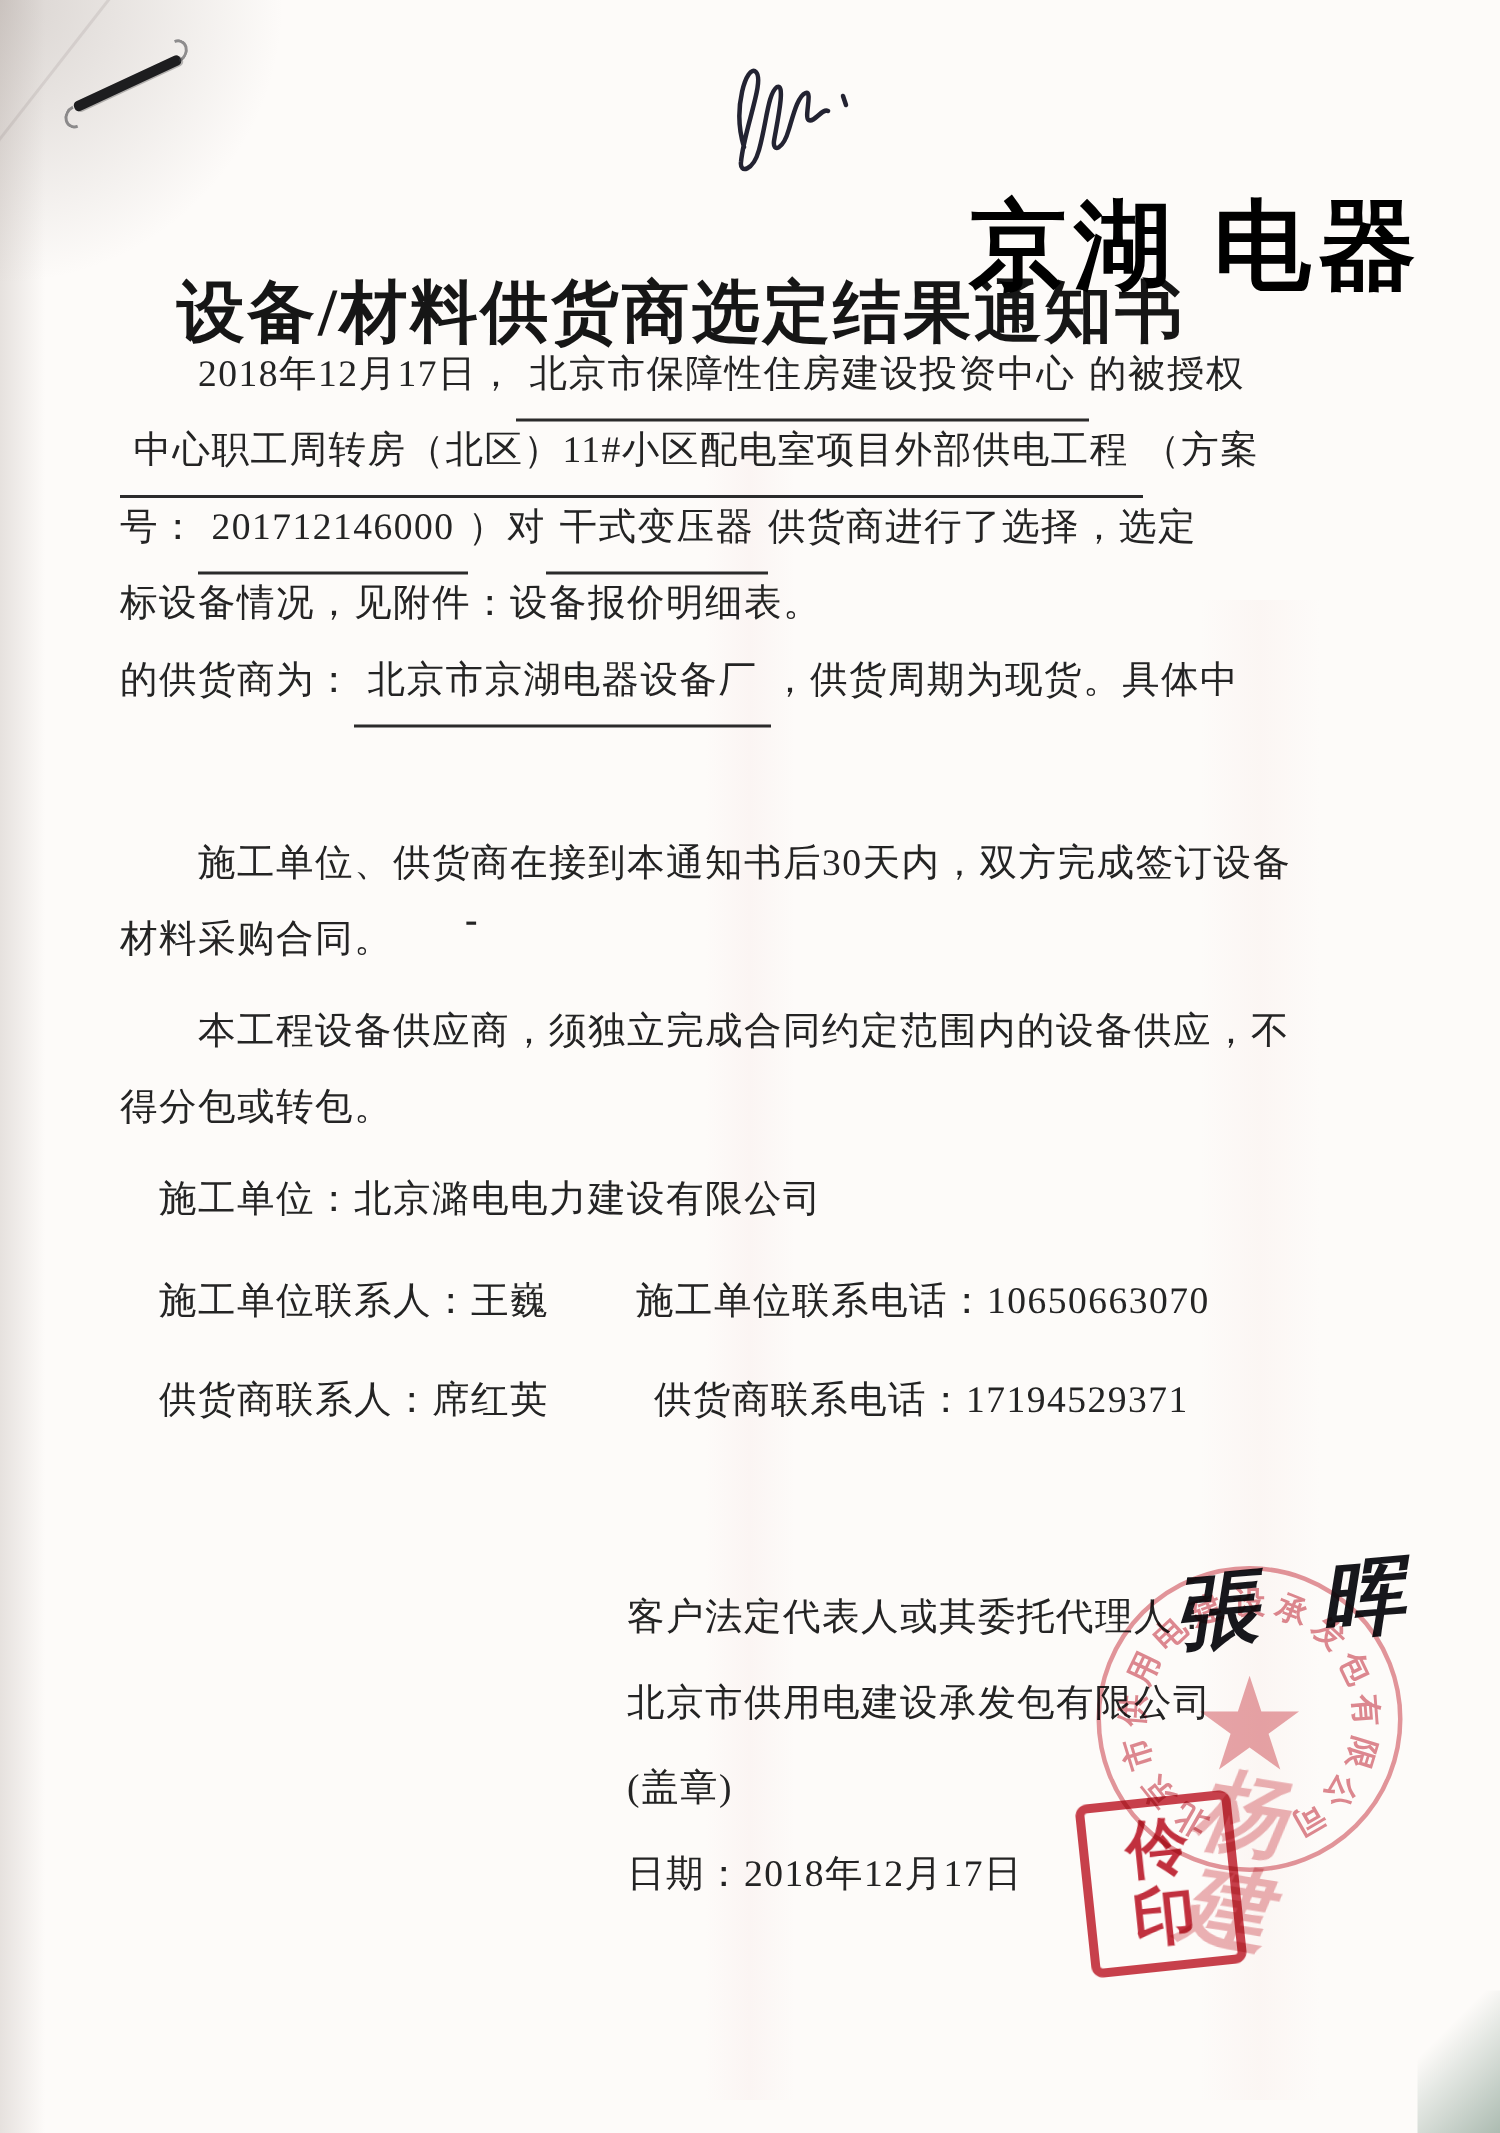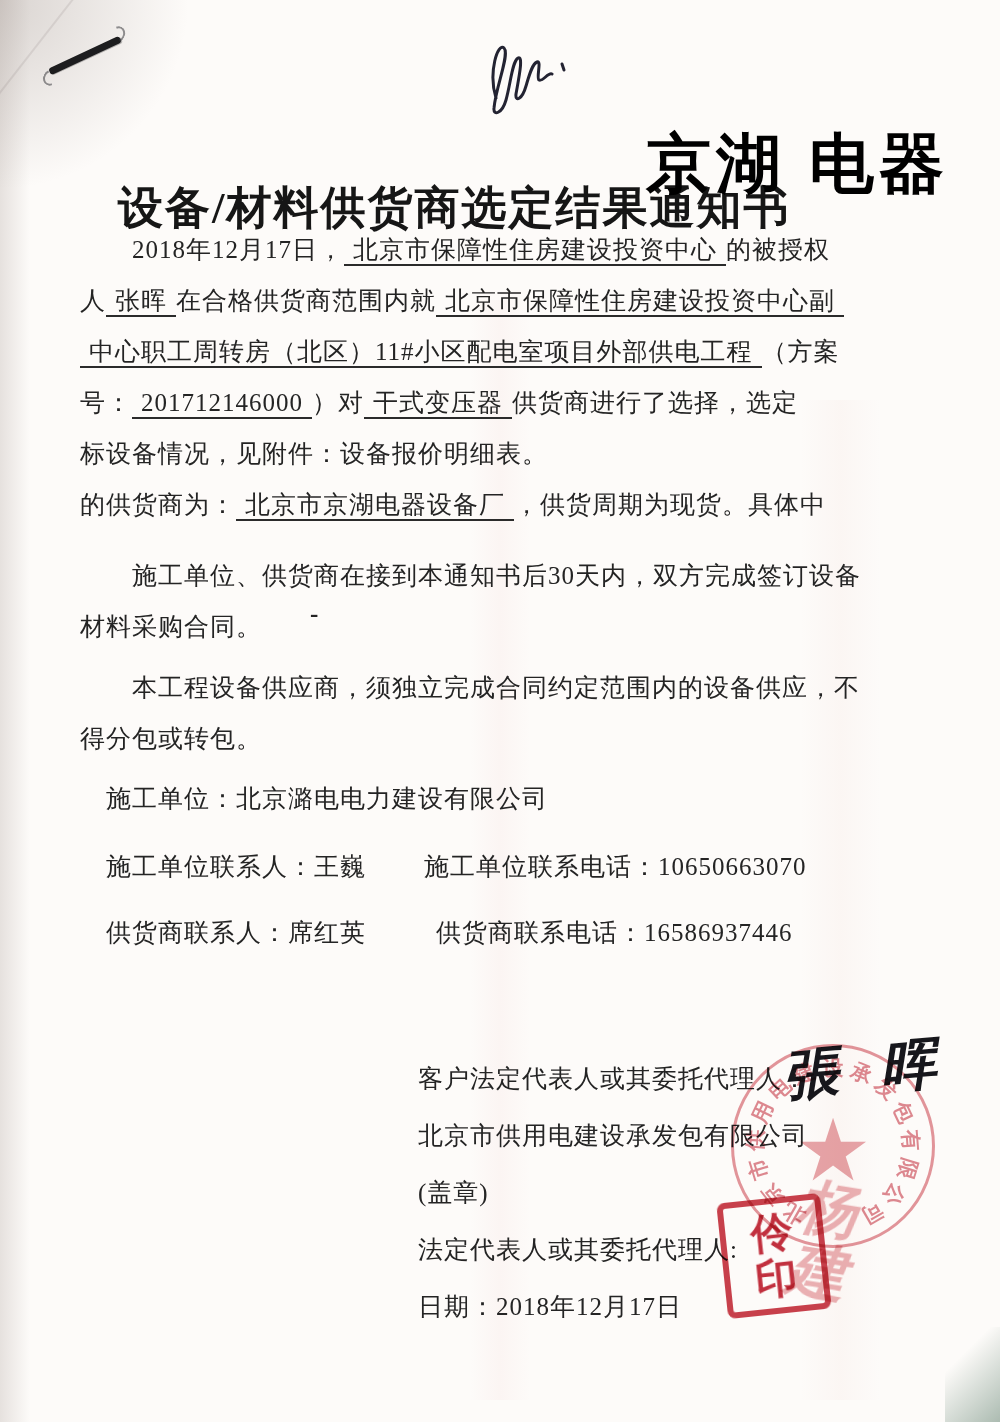--- a/index.html
+++ b/index.html
@@ -34,21 +34,21 @@
   .scribble{position:absolute;left:482px;top:34px;}
   
   .title{position:absolute;left:118px;top:130px;font-size:45px;font-weight:700;
     letter-spacing:2px;color:#161616;white-space:nowrap;margin-top:48px;}
   .watermark{position:absolute;left:646px;top:120px;font-size:65px;font-weight:900;
     font-family:"Liberation Sans","DejaVu Sans",sans-serif;letter-spacing:5px;white-space:nowrap;}
   
   .blk{position:absolute;left:80px;width:880px;font-size:25px;letter-spacing:1px;}
   .line{height:51px;line-height:51px;white-space:nowrap;}
   .indent{text-indent:52px;}
-  .u{border-bottom:2px solid #2b2b2b;padding:0 9px 1px 9px;}
+  .u{border-bottom:2px solid #2b2b2b;padding:0 9px 16px 9px;}
   .p1{top:224px;}
   .p2{top:550px;}
   .p3{top:662px;}
   .single{position:absolute;left:106px;font-size:25px;letter-spacing:1px;white-space:nowrap;}
   .unit-line{top:782px;}
   .cc-line{top:850px;}
   .sc-line{top:916px;}
   .gap1{display:inline-block;width:58px;}
   .gap2{display:inline-block;width:70px;}
   .dash-mark{position:absolute;left:310px;top:600px;font-size:25px;font-weight:700;}
@@ -91,21 +91,20 @@
       <path d="M14,64 C6,38 16,8 22,14 C28,20 14,52 12,74 C11,82 20,80 24,66 C29,48 30,28 36,24 C42,21 36,48 34,60 C33,68 40,66 44,52 C47,42 50,30 55,28 C60,26 54,44 57,46 C61,48 66,38 70,40" fill="none" stroke="#232332" stroke-width="3" stroke-linecap="round"></path>
       <path d="M80,30 l2,6" fill="none" stroke="#232332" stroke-width="3" stroke-linecap="round"></path>
     </svg>
   </div>
 
   <div class="title">设备/材料供货商选定结果通知书</div>
   <div class="watermark" style="color: #000000;">京湖 电器</div>
 
   <div class="blk p1">
       <div class="line indent"><span>2018年12月17日，</span><span class="u">北京市保障性住房建设投资中心</span><span>的被授权</span></div>
-      <div class="line"><span>人</span><span class="u">张晖</span><span>在合格供货商范围内就</span><span class="u">北京市保障性住房建设投资中心副</span></div>
       <div class="line"><span class="u">中心职工周转房（北区）11#小区配电室项目外部供电工程</span><span>（方案</span></div>
       <div class="line"><span>号：</span><span class="u">201712146000</span><span>）对</span><span class="u">干式变压器</span><span>供货商进行了选择，选定</span></div>
       <div class="line"><span>标设备情况，见附件：设备报价明细表。</span></div>
       <div class="line"><span>的供货商为：</span><span class="u">北京市京湖电器设备厂</span><span>，供货周期为现货。具体中</span></div>
     </div>
   <div class="blk p2">
       <div class="line indent"><span>施工单位、供货商在接到本通知书后30天内，双方完成签订设备</span></div>
       <div class="line"><span>材料采购合同。</span></div>
     </div>
   <div class="dash-mark">-</div>
@@ -114,28 +113,27 @@
       <div class="line"><span>得分包或转包。</span></div>
     </div>
 
   <div class="single unit-line">施工单位：北京潞电电力建设有限公司</div>
 
   <div class="single cc-line">
     <span>施工单位联系人：王巍</span><span class="gap1"></span><span>施工单位联系电话：10650663070</span>
   </div>
 
   <div class="single sc-line">
-    <span>供货商联系人：席红英</span><span class="gap2"></span><span>供货商联系电话：16586937446</span>
+    <span>供货商联系人：席红英</span><span class="gap2"></span><span>供货商联系电话：17194529371</span>
   </div>
 
   <div class="sig">
     <div class="line">客户法定代表人或其委托代理人：</div>
     <div class="line">北京市供用电建设承发包有限公司</div>
     <div class="line">(盖章)</div>
-    <div class="line">法定代表人或其委托代理人:</div>
     <div class="line">日期：2018年12月17日</div>
   </div>
 
   <div class="handwritten">張 晖</div>
 
   <div class="red-script stamp">杨建</div>
 
   <div class="round-seal stamp">
     <span class="star">★</span>
   <span class="ring-ch" style="transform: translate(-50%, -50%) rotate(-150deg) translateY(-78px);">北</span>

